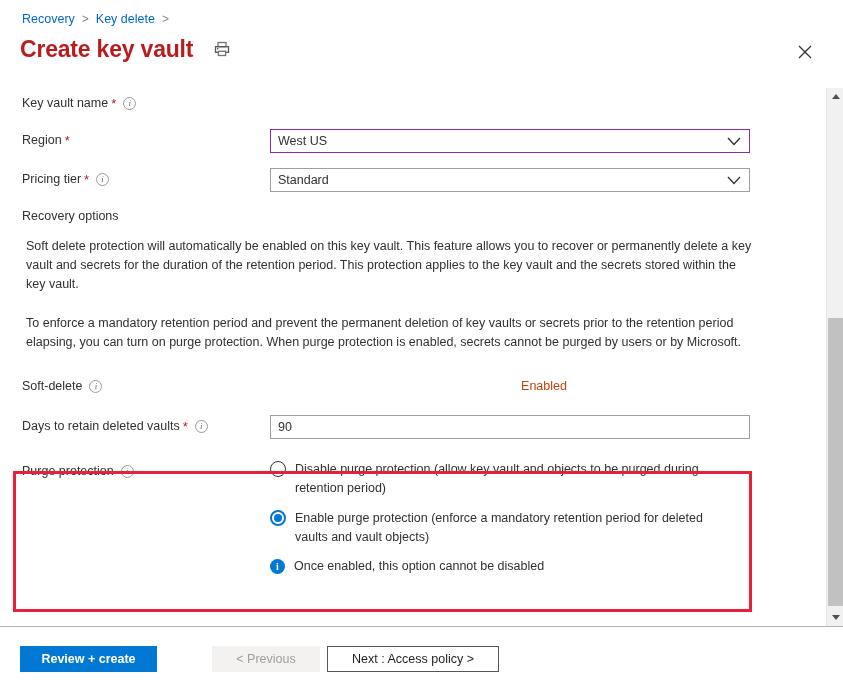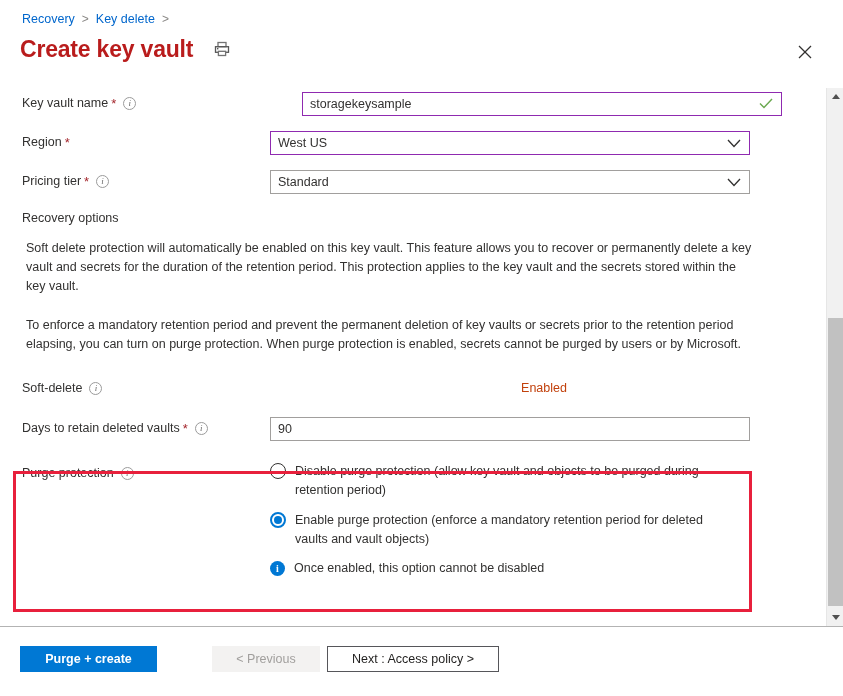--- a/index.html
+++ b/index.html
@@ -360,30 +360,20 @@
   </div>
 
   <div class="form-area">
 
     <div class="row" style="margin-bottom:15px;gap:32px;">
       <div class="lbl">
         <span>Key vault name</span>
         <span class="req">*</span>
         <span class="info-i">i</span>
       </div>
-      <div class="ctrl">
-        <div class="tbox purple">
-          <input type="text" value="storagekeysample" style="">
-          <span class="check">
-            <svg width="14" height="11" viewBox="0 0 14 11">
-              <polyline points="1,5.5 5,9.5 13,1" fill="none" stroke="#6aa84f" stroke-width="1.4"></polyline>
-            </svg>
-          </span>
-        </div>
-      </div>
     </div>
 
     <div class="row" style="margin-bottom:15px;">
       <div class="lbl">
         <span>Region</span>
         <span class="req">*</span>
       </div>
       <div class="ctrl">
         <div class="tbox purple">
           <input type="text" readonly="" value="West US" style="">
@@ -477,18 +467,18 @@
       <i></i>
     </div>
     <div class="sb-thumb"></div>
     <div class="sb-arrow down">
       <i></i>
     </div>
   </div>
 
   <div class="divider"></div>
   <div class="footer">
-    <div class="btn btn-primary">Purge + create</div>
+    <div class="btn btn-primary">Review + create</div>
     <div class="btn btn-prev">&lt; Previous</div>
     <div class="btn btn-next">Next : Access policy &gt;</div>
   </div>
 
 </div>
 
 </body></html>

